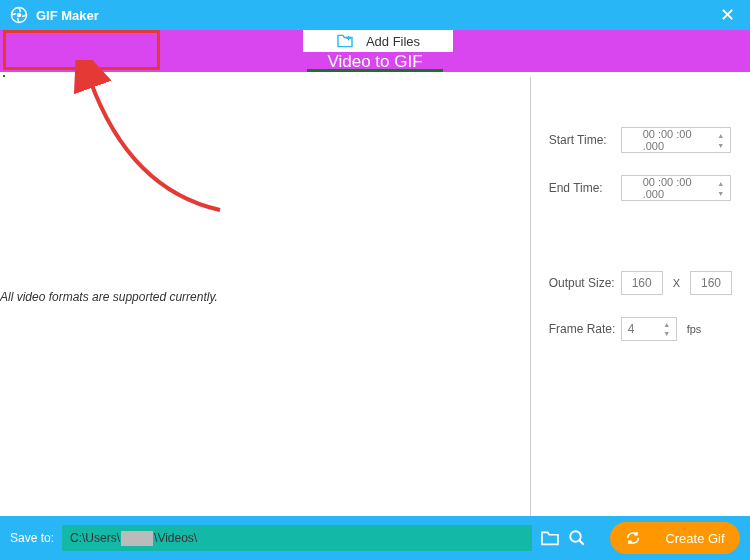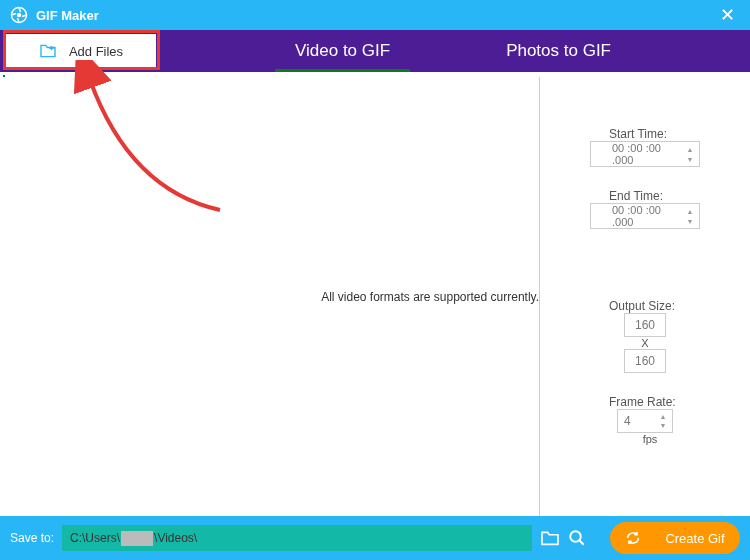--- a/index.html
+++ b/index.html
@@ -3,39 +3,39 @@
 <meta charset="utf-8">
 <style>
 * { box-sizing: border-box; margin: 0; padding: 0; font-family: Arial, sans-serif; }
 body { width: 750px; height: 560px; background: #fff; position: relative; overflow: hidden; }
 
 .titlebar { height: 30px; background: #29b6f6; display: flex; align-items: center; padding: 0 10px; color: #fff; }
 .title-icon { width: 18px; height: 18px; margin-right: 8px; }
 .title-text { font-size: 13px; font-weight: bold; flex: 1; }
 .close-btn { font-size: 18px; cursor: pointer; padding: 0 5px; }
 
-.toolbar { height: 42px; background: #4c1d95; display: flex; align-items: center; }
+.toolbar { height: 42px; background: #d946ef; display: flex; align-items: center; flex-direction: column; }
 .add-files-btn { width: 150px; height: 34px; background: #fff; margin-left: 6px; display: flex; align-items: center; justify-content: center; gap: 12px; cursor: pointer; font-size: 13px; color: #333; }
 .add-files-icon { width: 18px; height: 14px; }
 
 .tabs-area { flex: 1; display: flex; justify-content: center; gap: 116px; align-items: center; height: 100%; }
 .tab { color: #fff; font-size: 17px; cursor: pointer; height: 100%; display: flex; align-items: center; position: relative; }
 .tab.active::after { content: ''; position: absolute; bottom: 0; left: -20px; right: -20px; height: 3px; background: #0d7a1e; }
 
 .highlight-box { position: absolute; top: 30px; left: 3px; width: 157px; height: 40px; border: 3px solid #e53935; pointer-events: none; z-index: 10; }
 .arrow-svg { position: absolute; top: 60px; left: 70px; pointer-events: none; z-index: 9; }
 
 .progress-line { height: 2px; background: #0d7a1e; width: 2px; margin: 3px 0 0 3px; }
 
 .content { display: flex; height: 440px; }
-.preview-area { width: 540px; border-right: 1px solid #ccc; display: flex; align-items: center; justify-content: flex-end; }
+.preview-area { width: 540px; border-right: 1px solid #ccc; display: flex; align-items: center; justify-content: flex-start; font-style: italic; }
 .preview-text { font-size: 12px; color: #333; }
 
 .settings-panel { flex: 1; padding: 50px 18px 0 18px; }
-.setting-row { display: flex; align-items: center; margin-bottom: 22px; font-size: 12px; color: #555; flex-direction: column; }
+.setting-row { display: flex; align-items: center; margin-bottom: 22px; font-size: 12px; color: #555; }
 .setting-label { width: 72px; }
 .time-input { width: 110px; height: 26px; border: 1px solid #ccc; display: flex; align-items: center; padding: 0 21px; font-size: 11px; color: #777; position: relative; }
 .spinner { position: absolute; right: 2px; top: 2px; bottom: 2px; width: 14px; display: flex; flex-direction: column; }
 .spinner-btn { flex: 1; display: flex; align-items: center; justify-content: center; font-size: 7px; color: #999; cursor: pointer; }
 .size-input { width: 42px; height: 24px; border: 1px solid #ccc; text-align: center; font-size: 12px; color: #777; display: flex; align-items: center; justify-content: center; }
 .size-x { margin: 0 10px; font-size: 11px; }
 .fps-input { width: 56px; height: 24px; border: 1px solid #ccc; padding: 0 6px; font-size: 12px; color: #777; display: flex; align-items: center; position: relative; }
 .fps-label { margin-left: 10px; font-size: 11px; }
 .gap-large { height: 48px; }
 
@@ -63,23 +63,20 @@
   <div class="add-files-btn">
     <svg class="add-files-icon" viewBox="0 0 24 20">
       <path d="M2 2 L9 2 L11 5 L22 5 L22 18 L2 18 Z" fill="none" stroke="#29b6f6" stroke-width="2"></path>
       <path d="M17 3 L17 9 M14 6 L20 6" stroke="#29b6f6" stroke-width="2"></path>
     </svg>
     <span>Add Files</span>
   </div>
   <div class="tabs-area">
     <div class="tab active">
       <span>Video to GIF</span>
-    </div>
-    <div class="tab">
-      <span>Photos to GIF</span>
     </div>
   </div>
 </div>
 
 <div class="highlight-box"></div>
 <svg class="arrow-svg" width="180" height="180">
   <defs>
     <marker id="arrowhead" markerWidth="12" markerHeight="10" refX="2" refY="5" orient="auto">
       <polygon points="0 0, 12 5, 0 10" fill="#e53935"></polygon>
     </marker>

